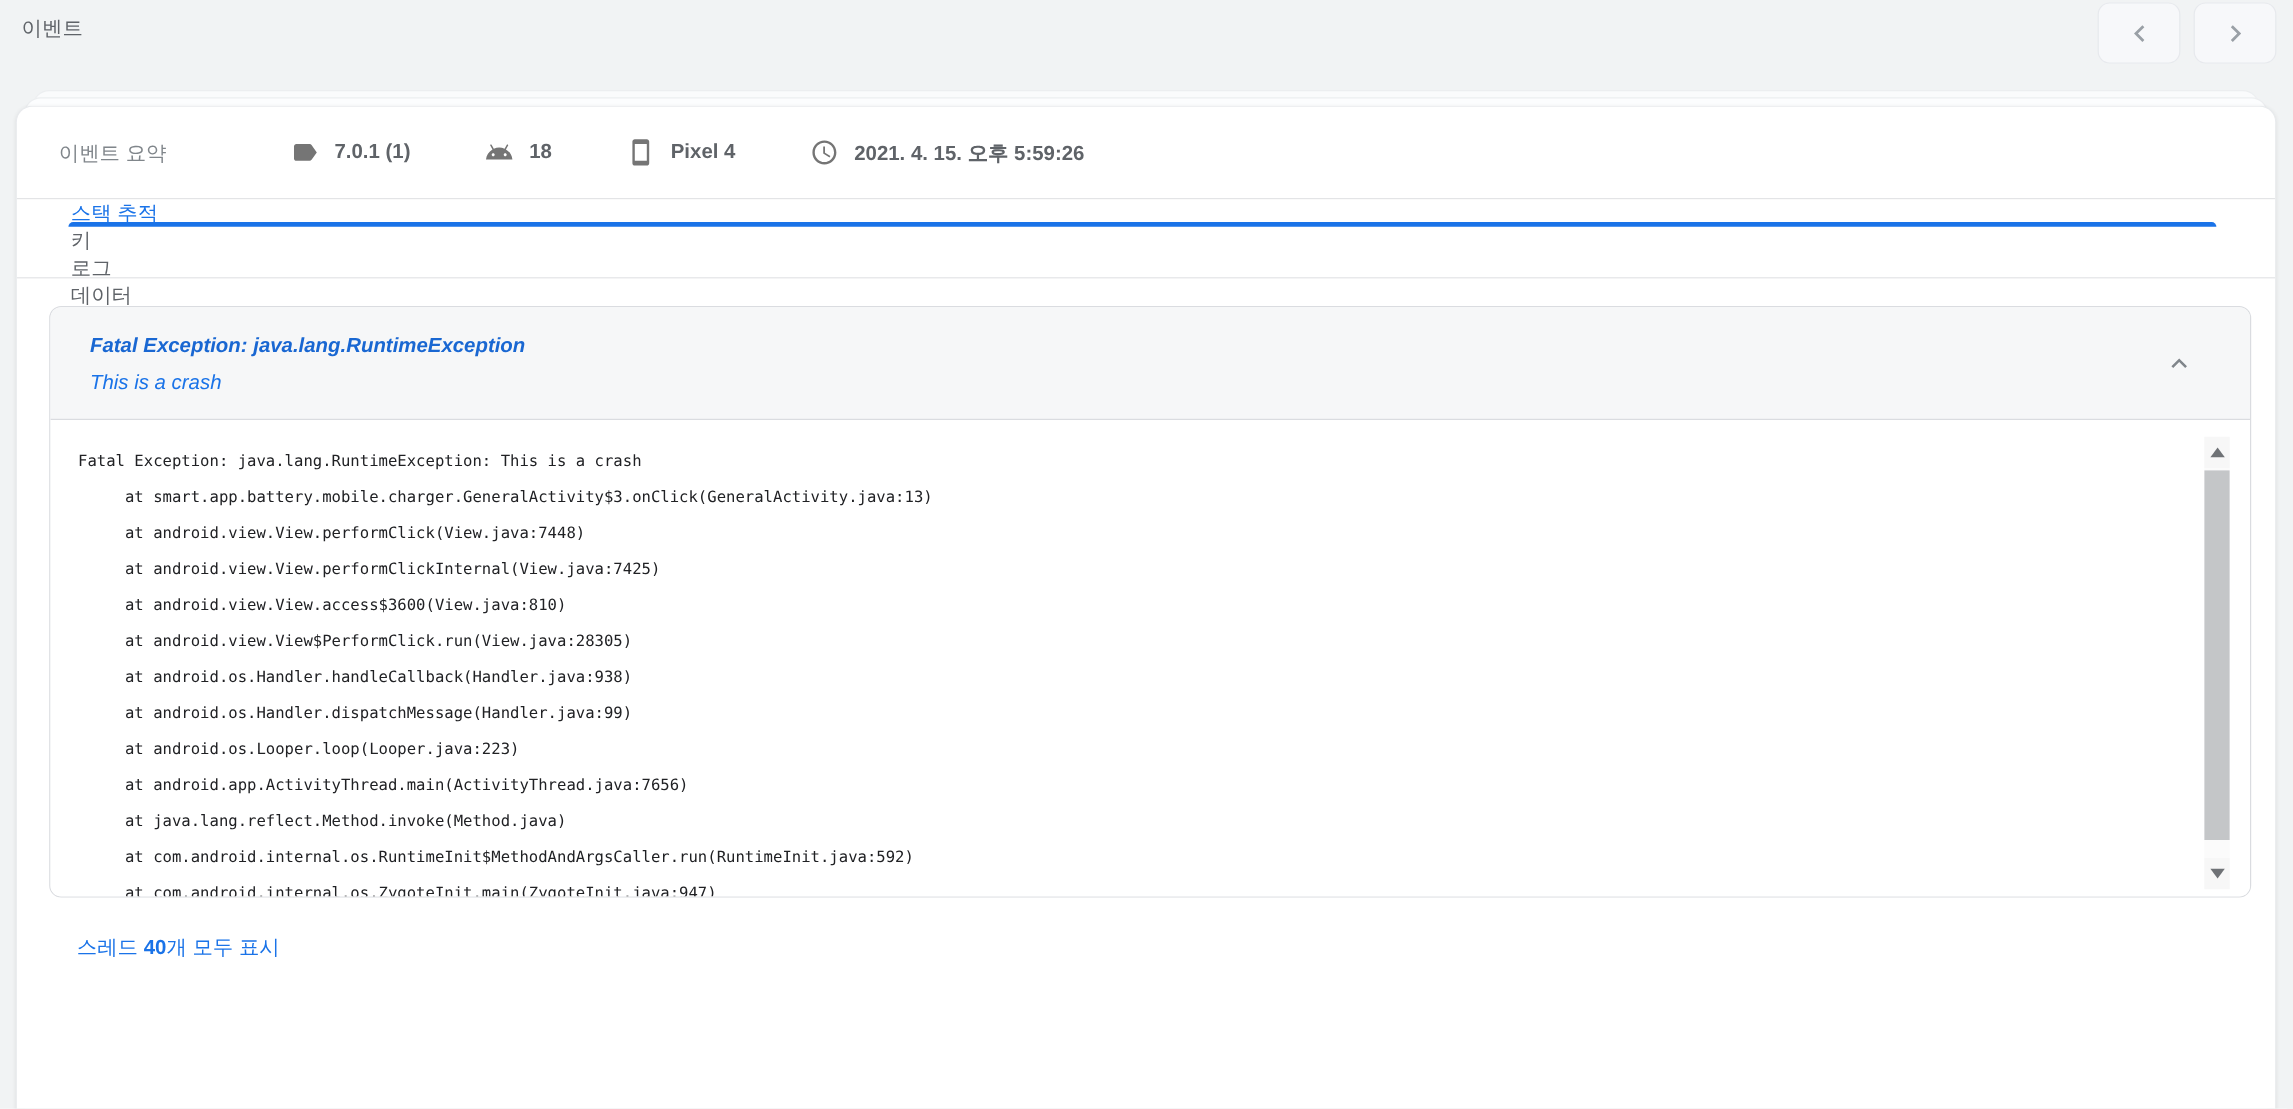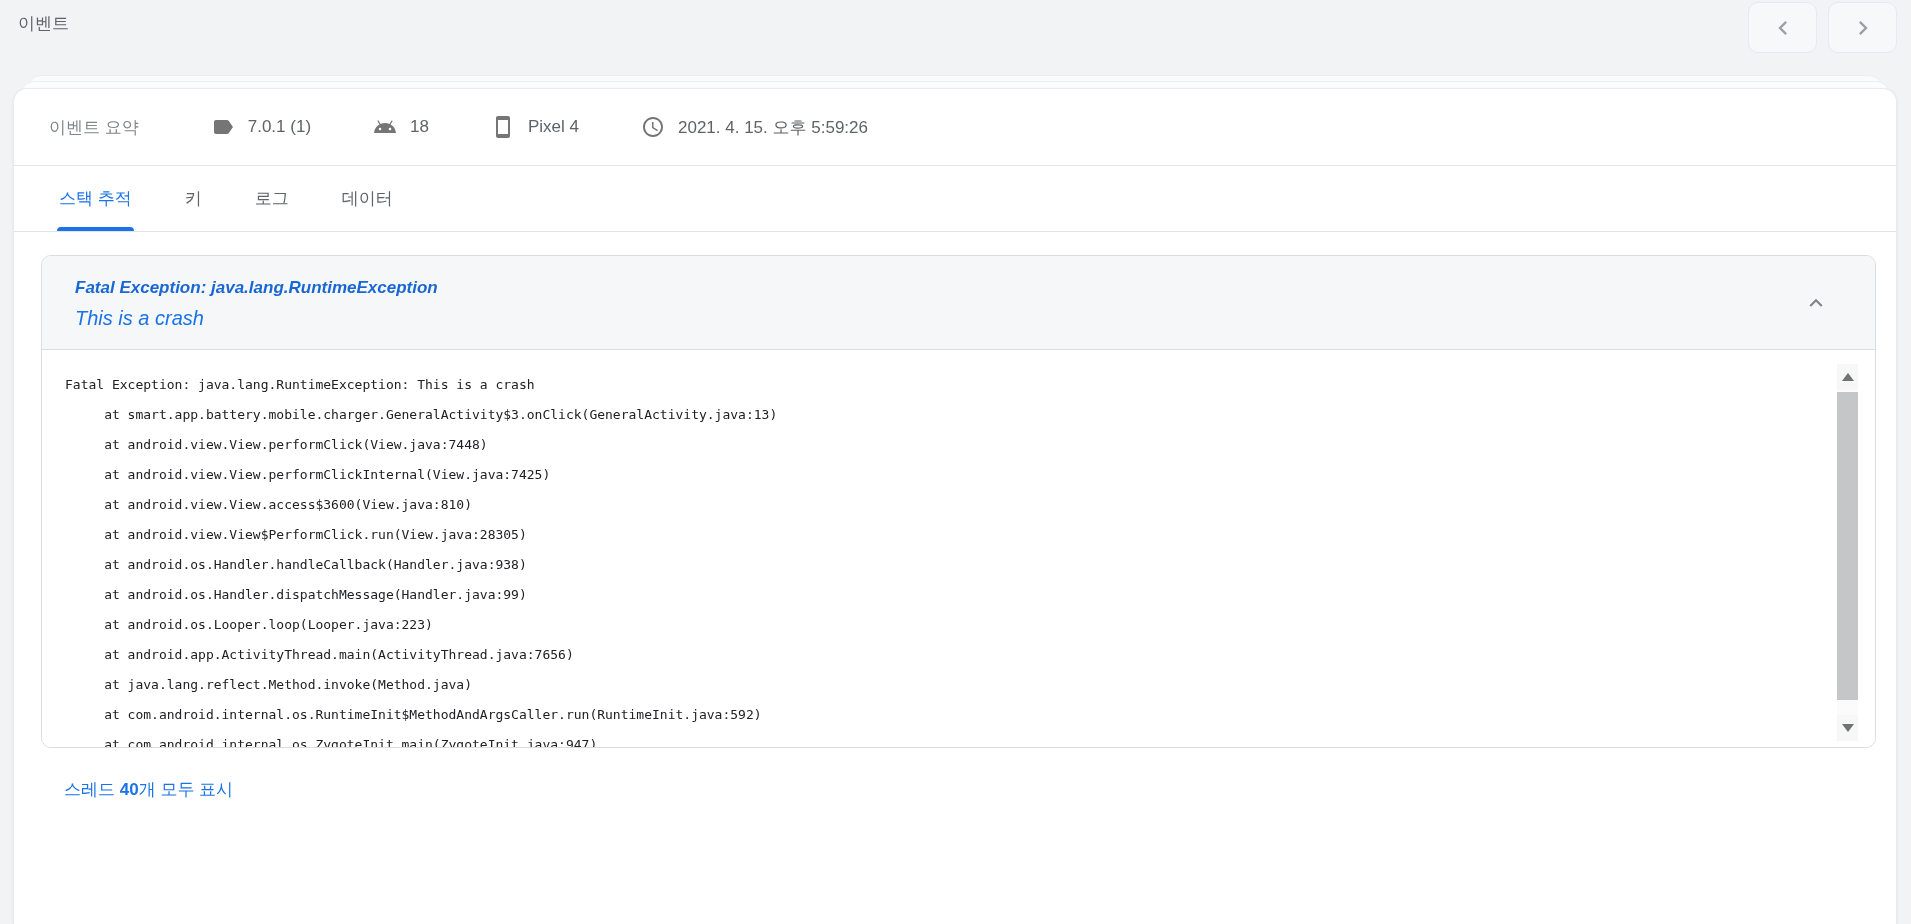--- a/index.html
+++ b/index.html
@@ -36,42 +36,42 @@
   .deck-layer{position:absolute;height:44px;background:#fafbfc;border:1px solid #eceef0;border-radius:14px 14px 0 0;}
   .deck-1{top:0;left:14px;right:14px;}
   .deck-2{top:6px;left:7px;right:7px;background:#fcfdfe;}
   .card{
     position:absolute;top:13px;left:0;right:0;bottom:0;background:#fff;
     border:1px solid #e8eaed;border-bottom:none;border-radius:14px 14px 0 0;
     box-shadow:0 1px 3px rgba(60,64,67,.08);overflow:hidden;
   }
   
   .summary-row{height:77px;display:flex;align-items:center;padding:0 35px;border-bottom:1px solid var(--divider);}
-  .summary-label{color:var(--gray-light);font-size:17px;margin-right:72px;}
-  .meta-item{display:flex;align-items:center;gap:13px;color:var(--gray-text);font-weight:400;font-size:17px;margin-right:62px;}
+  .summary-label{color:var(--gray-light);font-size:17px;margin-right:103px;}
+  .meta-item{display:flex;align-items:center;gap:13px;color:var(--gray-text);font-weight:700;font-size:17px;margin-right:62px;}
   .meta-item svg{width:24px;height:24px;fill:var(--icon-gray);flex:none;}
   
-  .tabs-row{height:66px;display:flex;align-items:stretch;padding-left:43px;border-bottom:1px solid var(--divider);}
+  .tabs-row{height:66px;display:flex;align-items:stretch;padding-left:43px;border-bottom:1px solid var(--divider);flex-direction:column;}
   .tab{position:relative;display:flex;align-items:center;font-size:17px;color:var(--gray-text);margin-right:49px;padding:0 2px;cursor:pointer;}
   .tab.active{color:var(--accent);}
   .tab.active::after{content:"";position:absolute;left:0;right:0;bottom:0;height:4px;background:var(--accent);border-radius:4px 4px 0 0;}
   
   .toolbar{display:flex;align-items:center;margin:27px 0 0 71px;gap:33px;}
   .list-icon-btn{background:none;border:none;padding:0;cursor:pointer;display:flex;}
   .list-icon-btn svg{width:30px;height:30px;fill:var(--gray-text);}
   .txt-btn{
     width:97px;height:56px;border:none;border-radius:12px;background:var(--txt-btn-bg);
     color:var(--accent);font-weight:700;font-size:17px;letter-spacing:1.5px;cursor:pointer;
     font-family:"Liberation Sans", sans-serif;
   }
   
   .exception-panel{margin:23px 20px 0 27px;border:1px solid var(--panel-border);border-radius:10px;overflow:hidden;}
   .exc-header{position:relative;background:#f6f7f8;padding:21px 90px 20px 33px;border-bottom:1px solid var(--panel-border);font-style:italic;}
   .exc-title{color:var(--accent-dark);font-weight:700;font-size:17px;line-height:22px;margin-bottom:9px;}
-  .exc-sub{color:var(--accent);font-size:20px;line-height:21px;}
+  .exc-sub{color:var(--accent);font-size:17px;line-height:21px;}
   .exc-collapse{
     position:absolute;right:46px;top:50%;transform:translateY(-50%);
     background:none;border:none;padding:0;cursor:pointer;display:flex;
   }
   .exc-collapse svg{width:26px;height:26px;fill:#80868b;}
   .exc-body{position:relative;height:397px;background:#fff;}
   .exc-pre{
     margin:0;height:100%;overflow:hidden;white-space:pre;
     padding:20px 70px 0 23px;
     font-family:"DejaVu Sans Mono", monospace;

